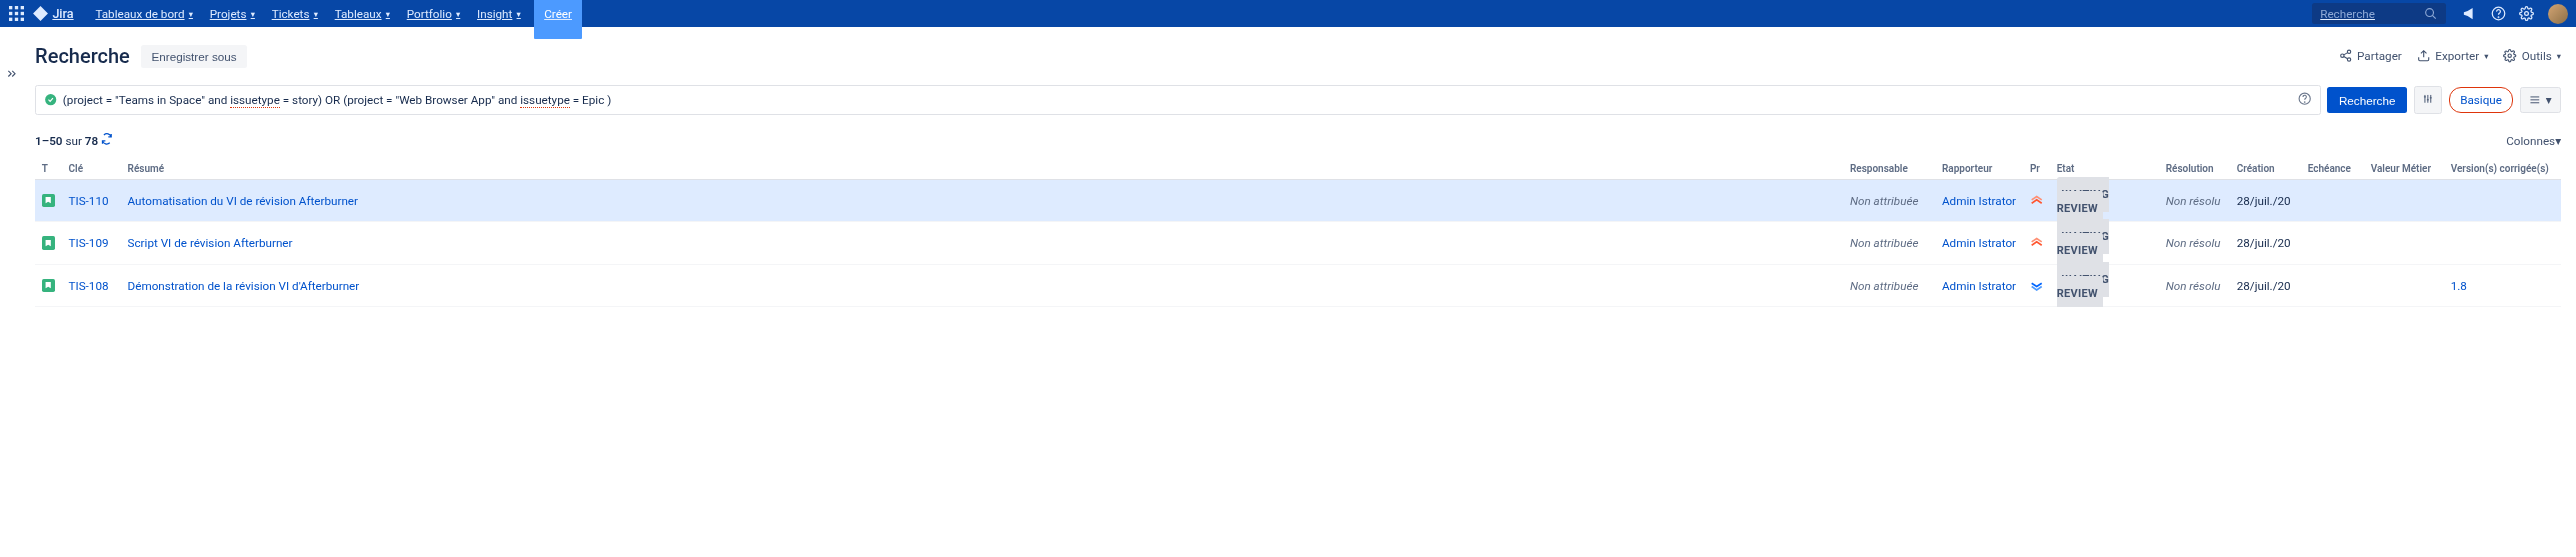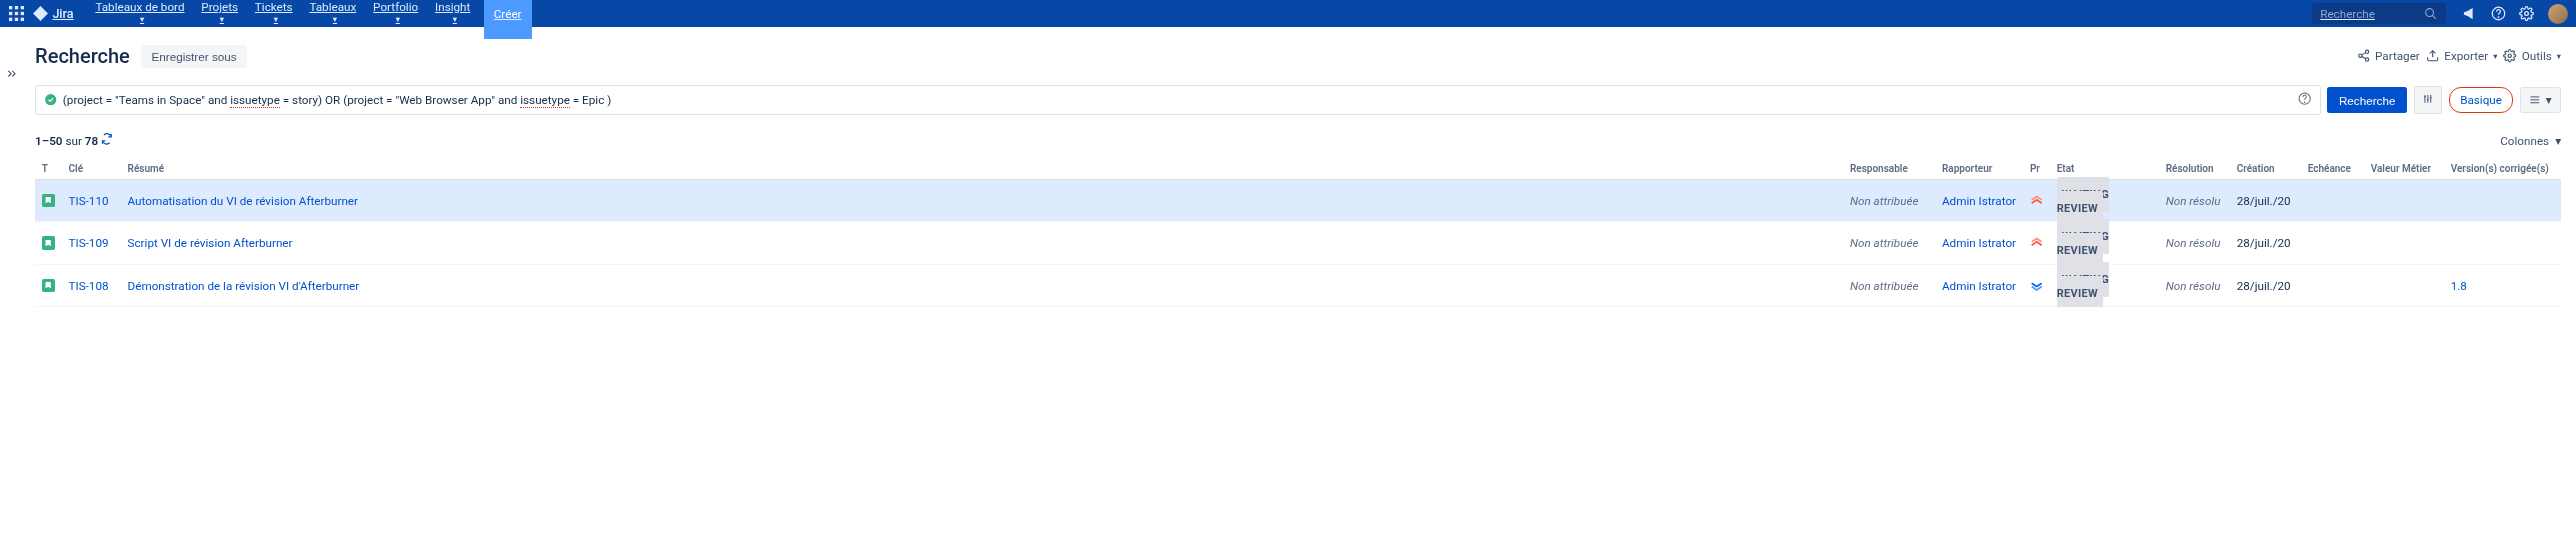--- a/index.html
+++ b/index.html
@@ -3,54 +3,54 @@
 <meta charset="utf-8">
 <style>
   * { margin: 0; padding: 0; box-sizing: border-box; }
   body { font-family: -apple-system, BlinkMacSystemFont, "Segoe UI", Roboto, sans-serif; font-size: 11.7px; color: #172b4d; background: #fff; }
   
   .topbar { background: #0747a6; height: 27px; display: flex; align-items: center; padding: 0 8.4px; color: #deebff; text-decoration: underline; }
   .apps-icon { width: 17px; height: 17px; display: flex; align-items: center; justify-content: center; margin-right: 6.7px; cursor: pointer; }
   .jira-logo { display: flex; align-items: center; margin-right: 13.4px; cursor: pointer; }
   .jira-logo svg { margin-right: 3.3px; }
   .jira-text { font-weight: 500; font-size: 12.6px; color: #deebff; }
-  .nav-item { padding: 0 8.4px; height: 27px; display: flex; align-items: center; cursor: pointer; font-size: 11.7px; flex-direction: column; }
+  .nav-item { padding: 0 8.4px; height: 27px; display: flex; align-items: center; cursor: pointer; font-size: 11.7px; }
   .nav-item .chev { margin-left: 4.2px; font-size: 8.4px; }
   .create-btn { background: #4c9aff; color: #fff; padding: 18px 10px; border-radius: 1px; margin-left: 5px; cursor: pointer; font-size: 11.7px; }
   .spacer { flex: 1; }
   .search-box { background: #0d3a85; border-radius: 2.5px; padding: 3.3px 8.4px; display: flex; align-items: center; width: 134px; color: #8ea9d6; margin-right: 10px; }
   .search-box span:first-child { flex: 1; }
   .tb-icon { margin: 0 6.7px; cursor: pointer; display: flex; align-items: center; }
   .avatar { width: 20px; height: 20px; border-radius: 50%; background: linear-gradient(135deg, #d4a574 0%, #8b6f47 100%); margin-left: 6.7px; cursor: pointer; }
   
   .content-wrap { display: flex; }
   .sidebar-toggle { width: 23.4px; padding: 40px 5px 0; cursor: pointer; color: #42526e; }
   .main { flex: 1; padding: 17px 15px 0 11.7px; }
   
   .page-header { display: flex; align-items: center; margin-bottom: 17px; }
   .page-title { font-size: 20px; font-weight: 500; color: #172b4d; margin-right: 11.7px; }
   .save-as-btn { background: #f4f5f7; border: none; padding: 5px 10px; border-radius: 2.5px; color: #42526e; font-size: 11.7px; cursor: pointer; }
-  .header-actions { margin-left: auto; display: flex; gap: 6px; }
+  .header-actions { margin-left: auto; display: flex; gap: 15px; }
   .header-action { display: flex; align-items: center; gap: 5px; cursor: pointer; color: #42526e; font-size: 11.7px; }
   .header-action .chev { font-size: 8.4px; }
   
   .jql-row { display: flex; align-items: center; gap: 6.7px; margin-bottom: 18.4px; }
   .jql-box { flex: 1; border: 0.8px solid #dfe1e6; border-radius: 2.5px; padding: 5px 8.4px; display: flex; align-items: center; min-height: 30px; }
   .jql-text { flex: 1; font-size: 11.7px; margin-left: 5px; }
   .jql-word { border-bottom: 1.7px dotted #de350b; }
   .help-circle { cursor: pointer; color: #6b778c; }
   .search-btn { background: #0052cc; color: #fff; border: none; padding: 6.7px 11.7px; border-radius: 2.5px; font-size: 11.7px; cursor: pointer; font-weight: 500; }
   .toggle-btn { background: #f4f5f7; border: 0.8px solid #dfe1e6; border-radius: 2.5px; padding: 5.9px 7.5px; cursor: pointer; color: #42526e; }
   .basic-btn { border: 1.7px solid #de350b; border-radius: 12px; padding: 5px 10px; color: #0052cc; font-size: 11.7px; cursor: pointer; background: #fff; }
   .view-toggle { margin-left: auto; background: #f4f5f7; border: 0.8px solid #dfe1e6; border-radius: 2.5px; padding: 5px 8.4px; cursor: pointer; display: flex; align-items: center; gap: 5px; color: #42526e; }
   
   .results-header { display: flex; align-items: center; margin-bottom: 10px; font-size: 11.7px; }
   .results-count strong { font-weight: 600; }
   .refresh-icon { color: #0052cc; margin-left: 3.3px; cursor: pointer; }
-  .columns-btn { margin-left: auto; cursor: pointer; color: #42526e; display: flex; gap: 6px; }
+  .columns-btn { margin-left: auto; cursor: pointer; color: #42526e; display: flex; gap: 0; }
   
   .issue-table { width: 100%; border-collapse: collapse; }
   .issue-table th { text-align: left; font-weight: 600; font-size: 10px; color: #5e6c84; padding: 5px 6.7px; border-bottom: 0.8px solid #dfe1e6; }
   .issue-table td { padding: 6.7px 6.7px; border-bottom: 0.8px solid #f4f5f7; font-size: 11.7px; vertical-align: middle; }
   .issue-table tbody tr:first-child { background: #deebff; }
   .issue-link { color: #0052cc; }
   .assignee { font-style: italic; color: #5e6c84; }
   .status-lozenge { background: #dfe1e6; color: #42526e; font-size: 11px; font-weight: 700; padding: 11px 5px; border-radius: 2.5px; letter-spacing: 0.3px; }
   .resolution { font-style: italic; color: #5e6c84; }
   .type-icon { width: 13.4px; height: 13.4px; background: #36b37e; border-radius: 1.7px; display: inline-flex; align-items: center; justify-content: center; }

